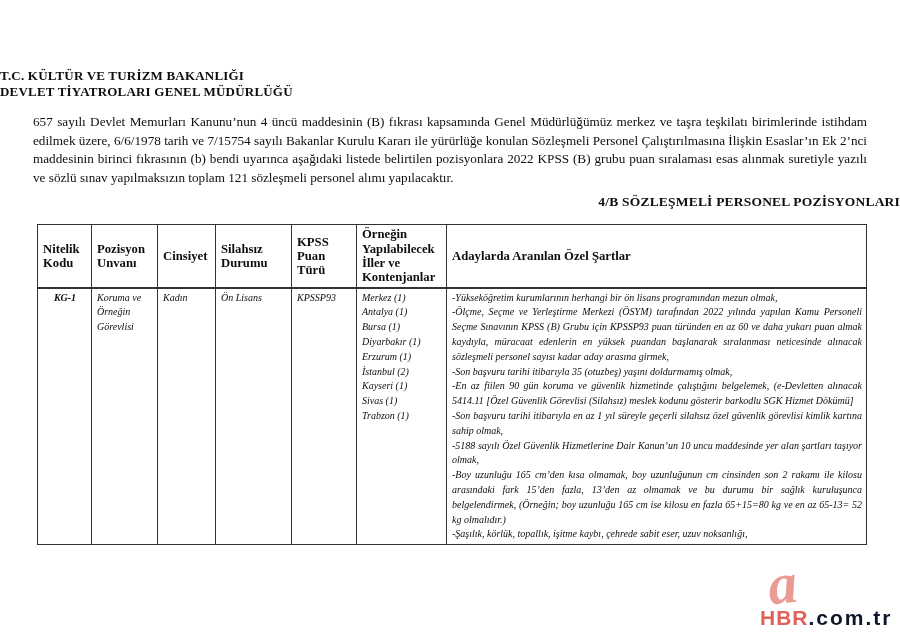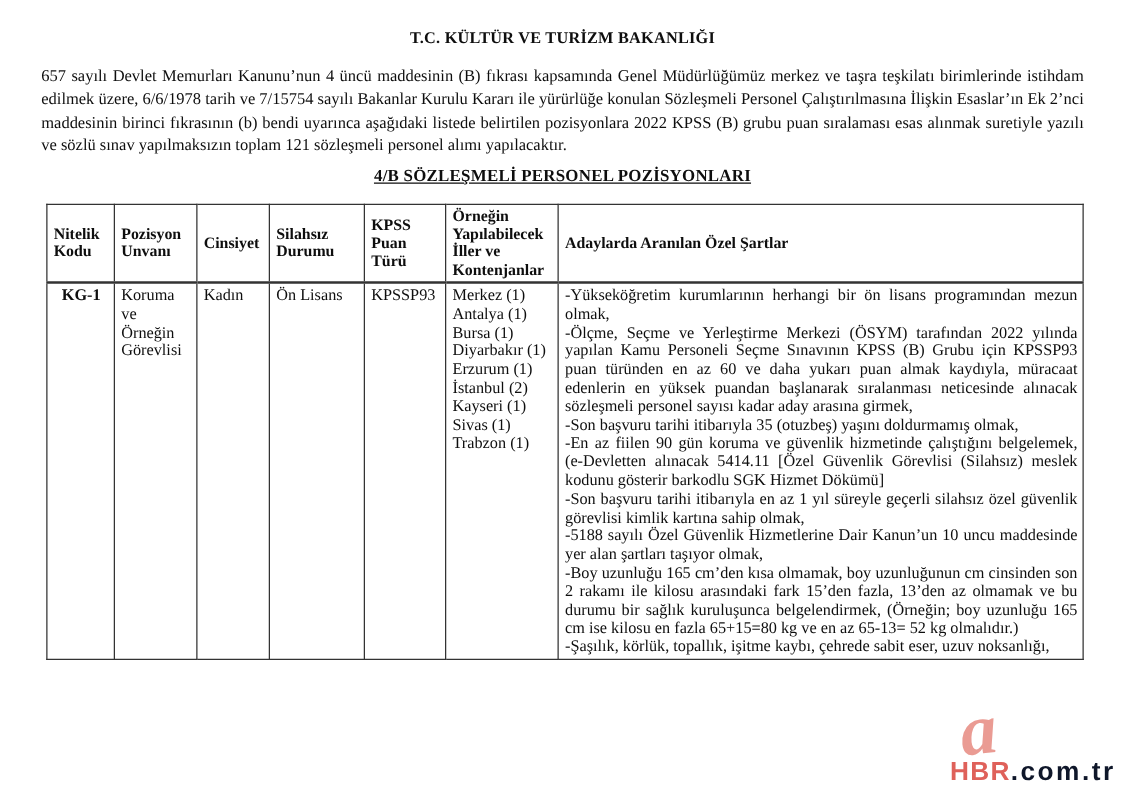--- a/index.html
+++ b/index.html
@@ -7,42 +7,41 @@
     width: 900px; height: 636px;
     background: #ffffff;
     font-family: "Liberation Serif", serif;
     color: #0e0e0e;
     position: relative;
     overflow: hidden;
   }
   .page { position: relative; width: 900px; height: 636px; }
 
   .title-block {
-    padding-top: 22px;
-    text-align: center;
+    padding-top: 68px;
+    text-align: left;
     font-weight: bold;
     font-size: 13px;
     line-height: 15.5px;
     letter-spacing: 0.2px;
   }
 
   .intro {
     margin: 14px 33px 0 33px;
     font-size: 13.2px;
     line-height: 18.6px;
     text-align: justify;
   }
 
   .section-heading {
     margin: 7px 0 0 0;
-    text-align: center;
+    text-align: right;
     font-weight: bold;
     font-size: 13.5px;
     letter-spacing: 0.2px;
-    text-decoration: underline;
   }
 
   table.positions {
     border-collapse: collapse;
     margin: 14px 0 0 37px;
     width: 829px;
     table-layout: fixed;
   }
   table.positions th, table.positions td {
     border: 1px solid #333;
@@ -53,22 +52,23 @@
     font-weight: bold;
     text-align: left;
     vertical-align: middle;
     font-size: 12.7px;
     line-height: 14.3px;
     height: 56px;
     border-bottom-width: 2px;
   }
   table.positions td {
     vertical-align: top;
-    font-size: 13px;
+    font-size: 10px;
     line-height: 14.8px;
+    font-style: italic;
   }
   td.code { font-weight: bold; text-align: center; }
   .pre-lines { white-space: pre-line; }
   td.sartlar {
     text-align: justify;
     font-size: 12.4px;
     line-height: 14.6px;
     padding: 2px 5px 2px 5px;
     margin-left: 24px;
   }
@@ -108,20 +108,21 @@
     letter-spacing: 2px;
   }
 </style>
 </head>
 <body>
 
 <div class="page">
 
   <div class="title-block">
     <div>T.C. KÜLTÜR VE TURİZM BAKANLIĞI</div>
+    <div>DEVLET TİYATROLARI GENEL MÜDÜRLÜĞÜ</div>
   </div>
 
   <p class="intro">657 sayılı Devlet Memurları Kanunu’nun 4 üncü maddesinin (B) fıkrası kapsamında Genel Müdürlüğümüz merkez ve taşra teşkilatı birimlerinde istihdam edilmek üzere, 6/6/1978 tarih ve 7/15754 sayılı Bakanlar Kurulu Kararı ile yürürlüğe konulan Sözleşmeli Personel Çalıştırılmasına İlişkin Esaslar’ın Ek 2’nci maddesinin birinci fıkrasının (b) bendi uyarınca aşağıdaki listede belirtilen pozisyonlara 2022 KPSS (B) grubu puan sıralaması esas alınmak suretiyle yazılı ve sözlü sınav yapılmaksızın toplam 121 sözleşmeli personel alımı yapılacaktır.</p>
 
   <div class="section-heading">4/B SÖZLEŞMELİ PERSONEL POZİSYONLARI</div>
 
   <table class="positions">
     <colgroup>
       <col style="width:54px">
       <col style="width:66px">

